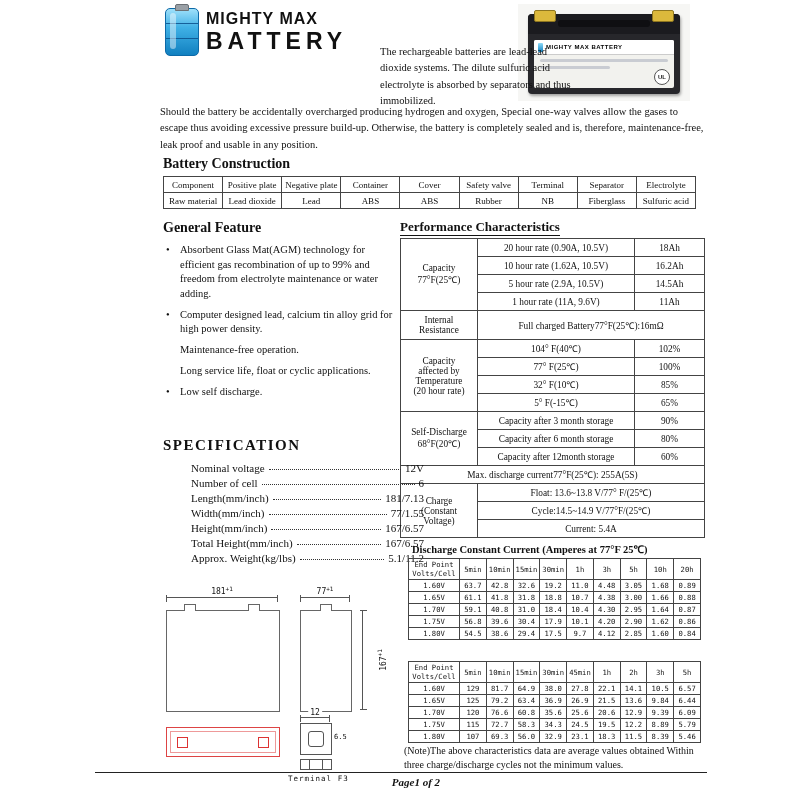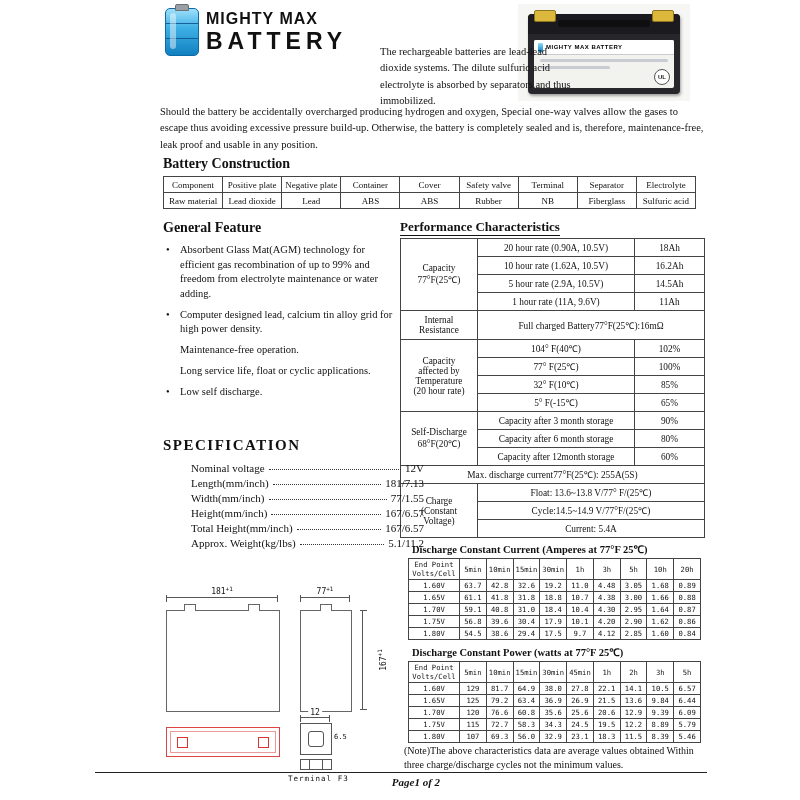--- a/index.html
+++ b/index.html
@@ -282,20 +282,25 @@
     </table>
 
   <div class="h-spec">SPECIFICATION</div>
   <div class="spec-list">
       <div class="spec-row">
         <span class="spec-label">Nominal voltage</span>
         <span class="spec-dots"></span>
         <span class="spec-value">12V</span>
       </div>
       <div class="spec-row">
+        <span class="spec-label">Number of cell</span>
+        <span class="spec-dots"></span>
+        <span class="spec-value">6</span>
+      </div>
+      <div class="spec-row">
         <span class="spec-label">Length(mm/inch)</span>
         <span class="spec-dots"></span>
         <span class="spec-value">181/7.13</span>
       </div>
       <div class="spec-row">
         <span class="spec-label">Width(mm/inch)</span>
         <span class="spec-dots"></span>
         <span class="spec-value">77/1.55</span>
       </div>
       <div class="spec-row">
@@ -425,21 +430,20 @@
           <td>17.5</td>
           <td>9.7</td>
           <td>4.12</td>
           <td>2.85</td>
           <td>1.60</td>
           <td>0.84</td>
         </tr>
       </tbody>
     </table>
 
-  <div class="h-dc h-dc2">Discharge Constant Power (watts at 77°F 25℃)</div>
   <table class="mini-table dc2">
       <thead>
         <tr>
           <th>End Point
 Volts/Cell</th>
           <th>5min</th>
           <th>10min</th>
           <th>15min</th>
           <th>30min</th>
           <th>45min</th>

